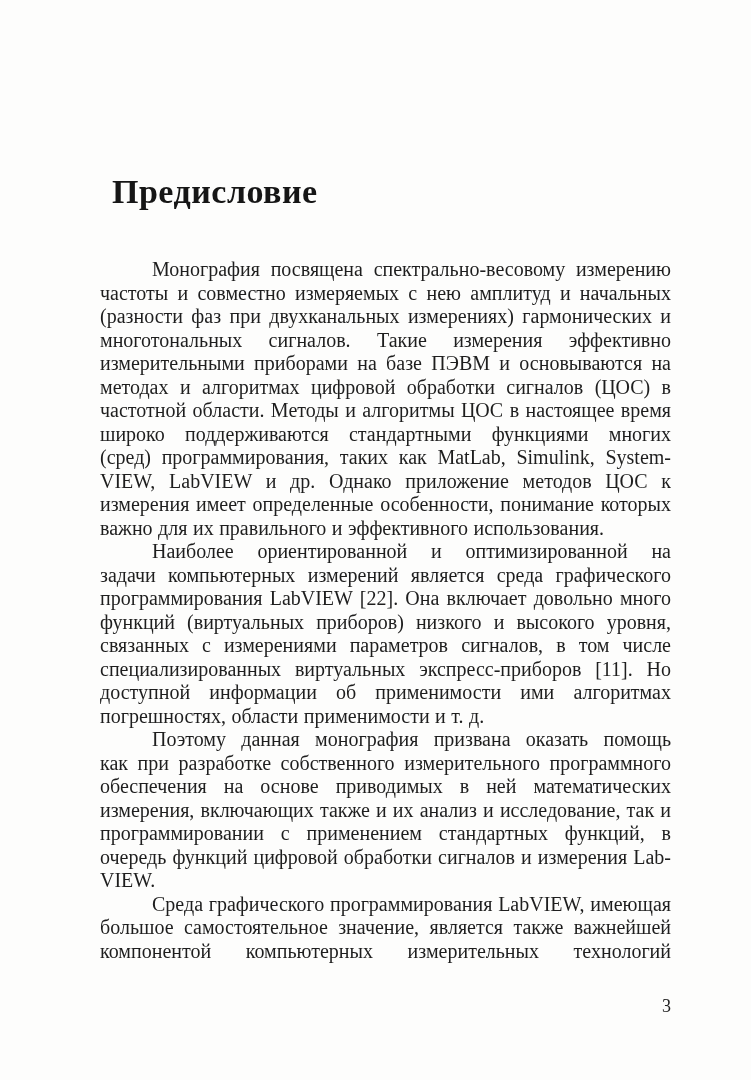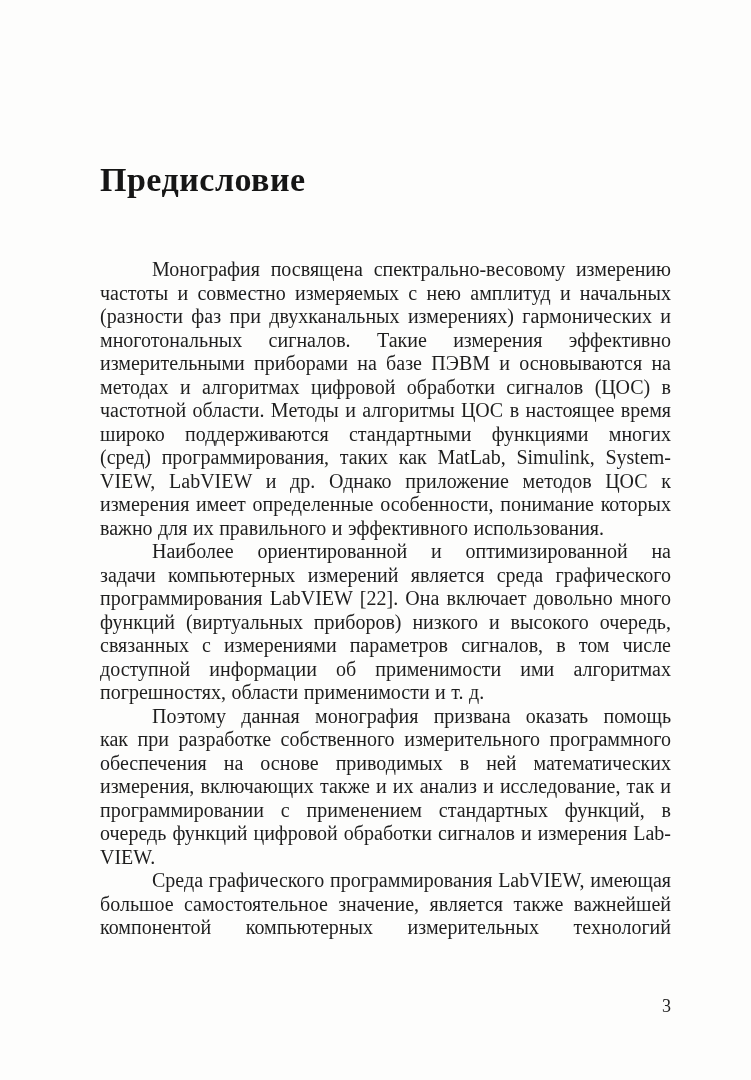--- a/index.html
+++ b/index.html
@@ -21,21 +21,21 @@
   .text-block {
     position: absolute;
     left: 100px;
     width: 571px;
     top: 0;
   }
   .heading {
     position: absolute;
     top: 160px;
     left: 0;
-    margin: 0;
+    margin: 12px;
     font-size: 34px;
     font-weight: bold;
     letter-spacing: 0.5px;
     color: #161616;
     line-height: 1.15;
   }
   .body-text {
     position: absolute;
     top: 258px;
     left: 0;
@@ -88,22 +88,23 @@
           <div class="line">широко поддерживаются стандартными функциями многих систем</div>
           <div class="line">(сред) программирования, таких как MatLab, Simulink, System-</div>
           <div class="line">VIEW, LabVIEW и др. Однако приложение методов ЦОС к задачам</div>
           <div class="line">измерения имеет определенные особенности, понимание которых</div>
           <div class="line last">важно для их правильного и эффективного использования.</div>
         </div>
         <div class="paragraph">
           <div class="line first">Наиболее ориентированной и оптимизированной на</div>
           <div class="line">задачи компьютерных измерений является среда графического</div>
           <div class="line">программирования LabVIEW [22]. Она включает довольно много</div>
-          <div class="line">функций (виртуальных приборов) низкого и высокого очередь,</div>
+          <div class="line">функций (виртуальных приборов) низкого и высокого уровня,</div>
           <div class="line">связанных с измерениями параметров сигналов, в том числе</div>
+          <div class="line">специализированных виртуальных экспресс-приборов [11]. Но</div>
           <div class="line">доступной информации об применимости ими алгоритмах измерения,</div>
           <div class="line last">погрешностях, области применимости и т. д.</div>
         </div>
         <div class="paragraph">
           <div class="line first">Поэтому данная монография призвана оказать помощь</div>
           <div class="line">как при разработке собственного измерительного программного</div>
           <div class="line">обеспечения на основе приводимых в ней математических алгоритмов</div>
           <div class="line">измерения, включающих также и их анализ и исследование, так и при</div>
           <div class="line">программировании с применением стандартных функций, в первую</div>
           <div class="line">очередь функций цифровой обработки сигналов и измерения Lab-</div>

